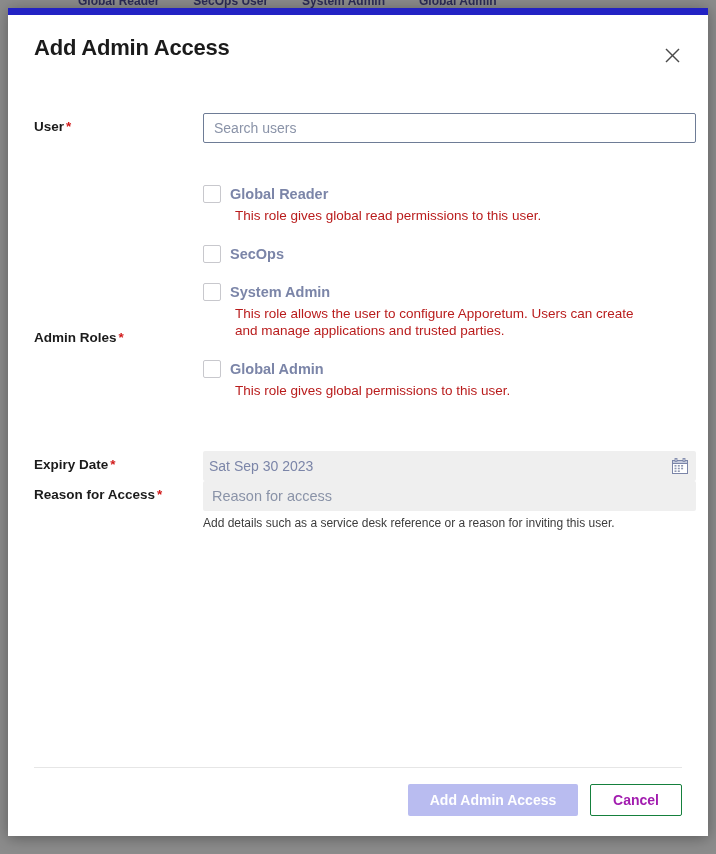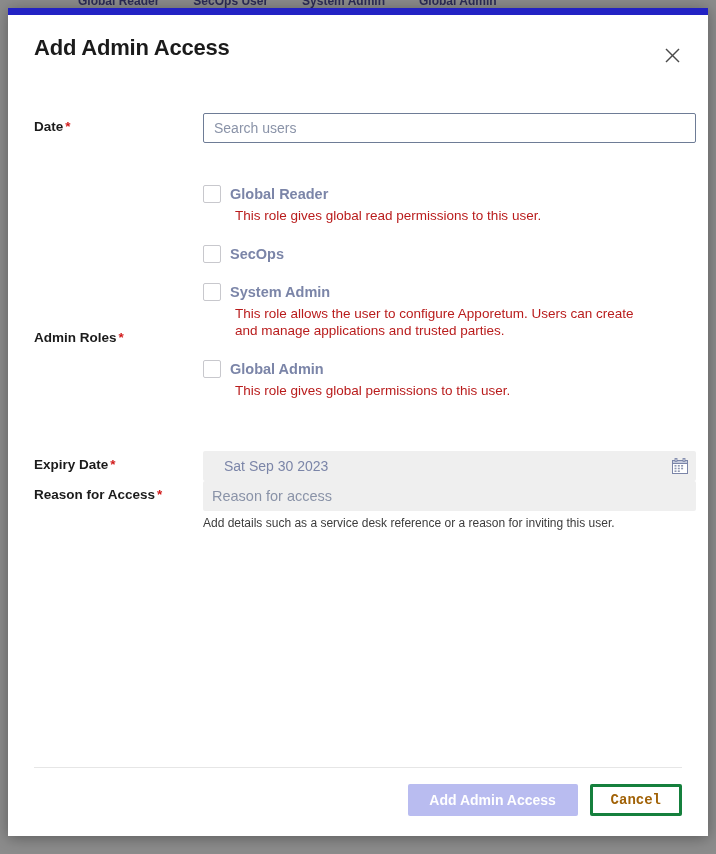--- a/index.html
+++ b/index.html
@@ -142,21 +142,21 @@
     width: 493px;
   }
   .date-input {
     width: 493px;
     height: 30px;
     border: none;
     border-radius: 2px;
     background: #efefef;
     font-size: 14px;
     color: #7b85a8;
-    padding: 0 34px 0 21px;
+    padding: 0 34px 0 6px;
     font-family: "Liberation Sans", sans-serif;
     outline: none;
   }
   .date-input::placeholder { color: #7b85a8; }
   .cal-icon {
     position: absolute;
     right: 8px; top: 50%;
     transform: translateY(-50%);
     width: 16px; height: 16px;
     cursor: pointer;
@@ -205,24 +205,23 @@
   }
   .btn-primary {
     background: #b9bcf0;
     color: #ffffff;
     border: none;
     min-width: 170px;
     cursor: default;
   }
   .btn-secondary {
     background: #ffffff;
-    color: #a16207;
-    border: 3px solid #15803d;
+    color: #a21caf;
+    border: 1px solid #15803d;
     min-width: 92px;
-    font-family: Liberation Mono, monospace;
   }
 </style>
 </head>
 <body>
 
 <div class="bg-page">
   <div class="bg-nav">
     <span>Global Reader</span>
     <span>SecOps User</span>
     <span>System Admin</span>
@@ -245,21 +244,21 @@
         <line x1="2" y1="2" x2="15" y2="15" stroke="#4a4a4a" stroke-width="1.4"></line>
         <line x1="15" y1="2" x2="2" y2="15" stroke="#4a4a4a" stroke-width="1.4"></line>
       </svg>
     </button>
   </div>
 
   <div class="modal-body">
 
     <div class="form-row row-user">
       <div class="form-label">
-        <span>Date</span><span class="req">*</span>
+        <span>User</span><span class="req">*</span>
       </div>
       <div class="form-control">
         <input class="text-input" type="text" placeholder="Search users" style="">
       </div>
     </div>
 
     <div class="form-row row-roles">
       <div class="form-label">
         <span>Admin Roles</span><span class="req">*</span>
       </div>

